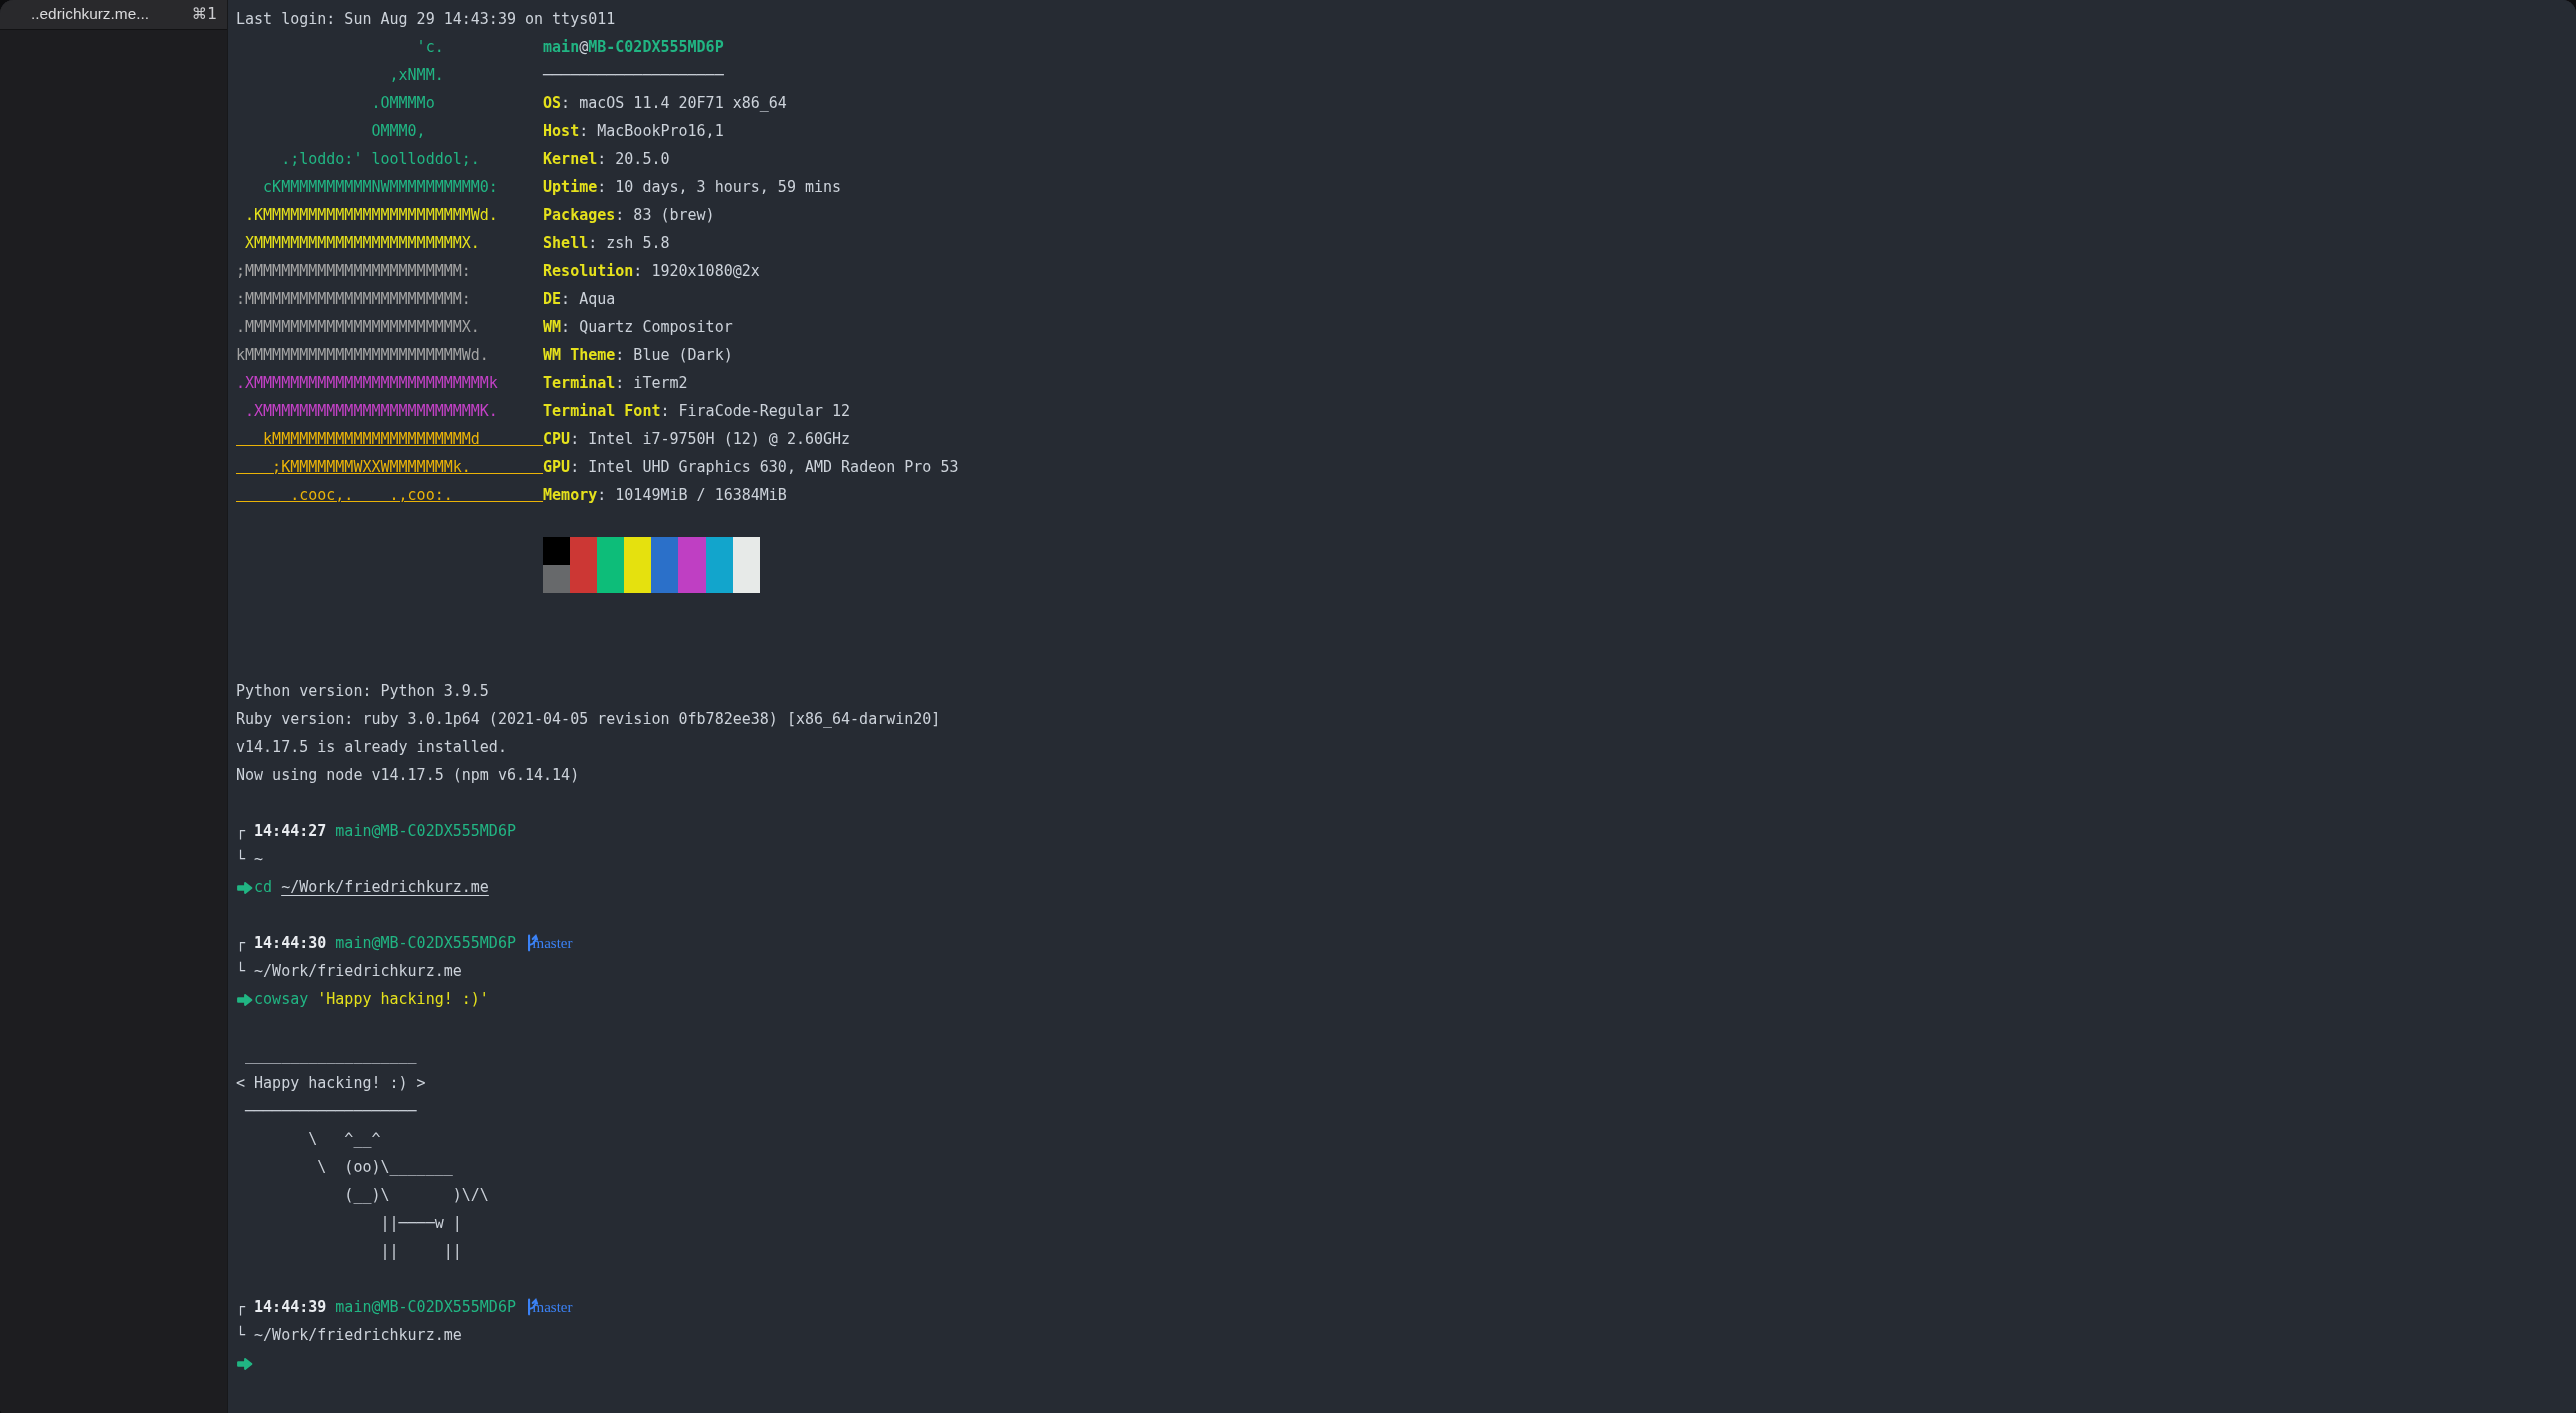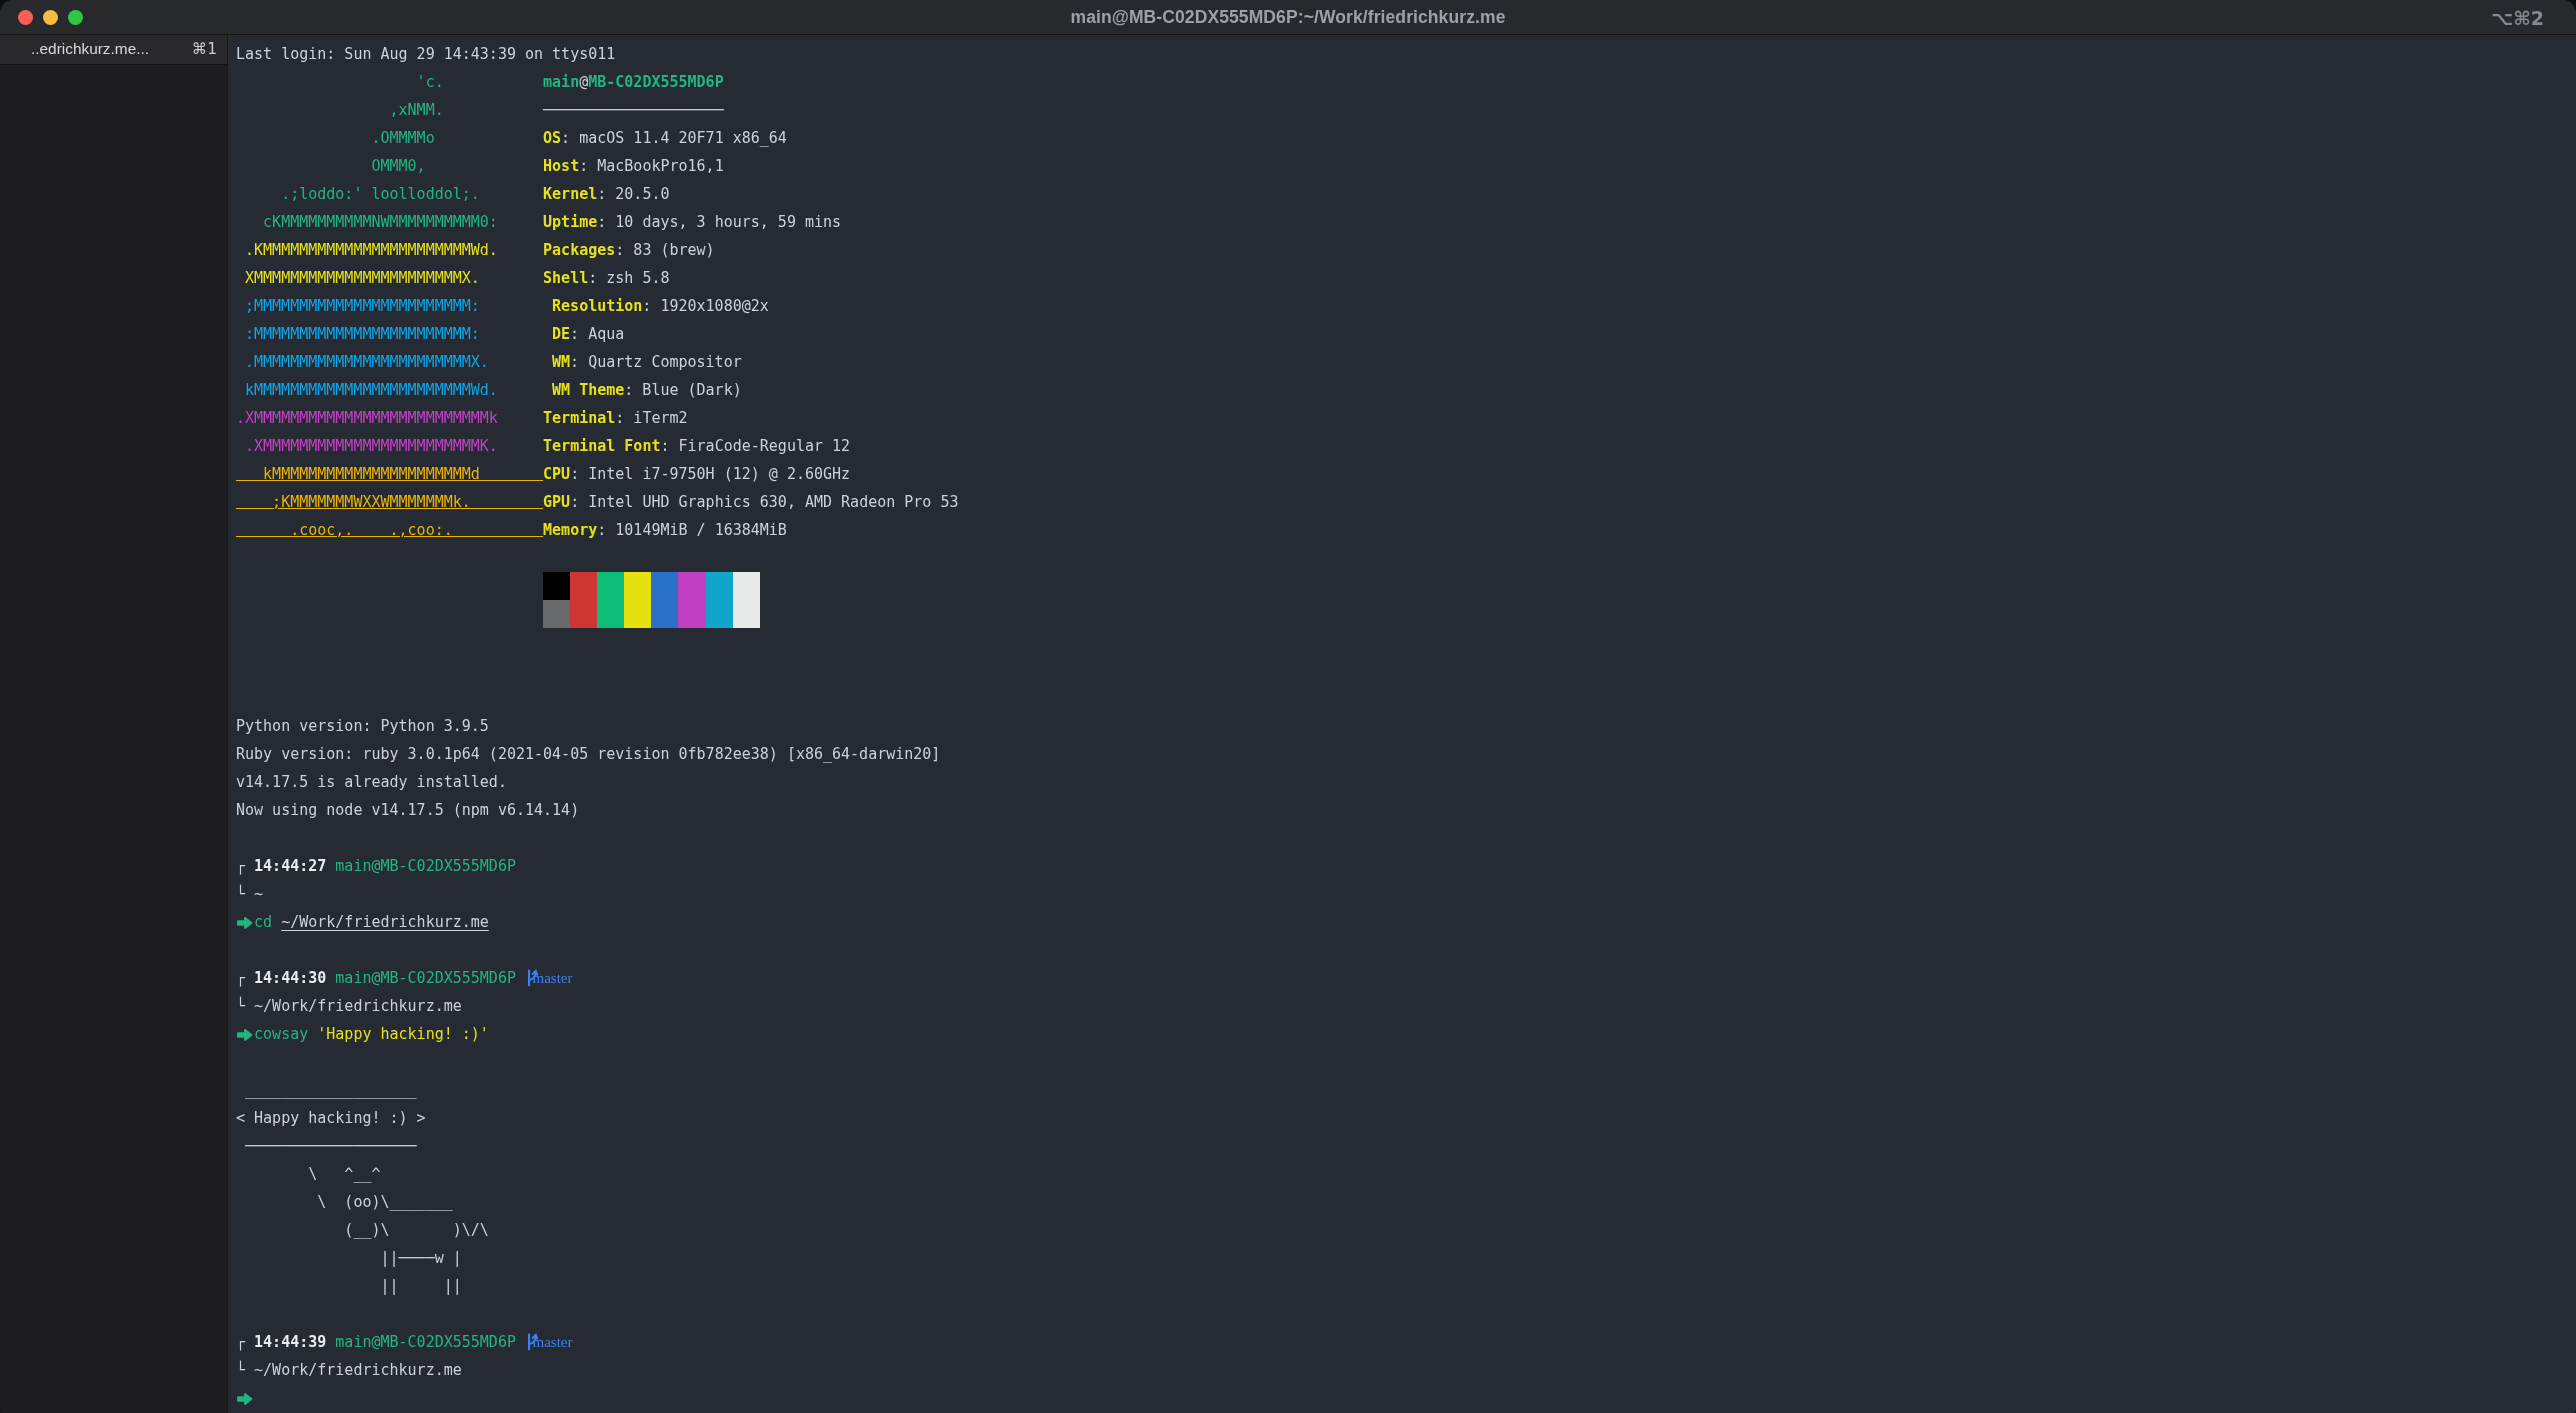--- a/index.html
+++ b/index.html
@@ -63,45 +63,36 @@
     white-space: pre;
     cursor: text;
   }
   .tline { height: 28px; }
   .swatch { display: inline-block; width: 3ch; height: 28px; vertical-align: top; }
   
   .c-fg      { color: #ccd2da; }
   .c-white   { color: #e9ecf0; }
   .c-green   { color: #21b583; }
   .c-yellow  { color: #e5e11c; }
-  .c-red     { color: #0ea5e9; margin-left: 9px; }
+  .c-red     { color: #a3a3a3; }
   .c-magenta { color: #c341c6; }
   .c-blue    { color: #eab308; text-decoration: underline; }
   .c-cyan    { color: #3b82f6; font-family: Liberation Serif, serif; }
   .b { font-weight: bold; text-align: center; }
   .u { text-decoration: underline; text-underline-offset: 3.4px; }
   .icon { display: inline-block; width: 1ch; height: 28px; vertical-align: top; position: relative; overflow: visible; }
   .icon svg { position: absolute; left: 0; }
   .icon svg.arrow  { top: 6.7px; }
   .icon svg.branch { top: 4px; }
 </style>
 </head>
 <body>
 
 <div class="window">
 
-  <div class="titlebar">
-    <div class="traffic">
-      <span class="tl" style="background: rgb(249, 95, 87);"></span>
-      <span class="tl" style="background: rgb(246, 189, 62);"></span>
-      <span class="tl" style="background: rgb(50, 197, 69);"></span>
-    </div>
-    <div class="title">main@MB-C02DX555MD6P:~/Work/friedrichkurz.me</div>
-    <div class="title-shortcut">⌥⌘2</div>
-  </div>
 
   <div class="main">
     <div class="tabbar">
       <div class="tab">
         <span class="tab-label">..edrichkurz.me...</span>
         <span class="tab-shortcut">⌘1</span>
       </div>
     </div>
     <div class="terminal" id="term"><div class="tline"><span class="c-fg">Last login: Sun Aug 29 14:43:39 on ttys011</span></div><div class="tline"><span class="c-green">                    'c.           </span><span class="c-green b">main</span><span class="c-fg">@</span><span class="c-green b">MB-C02DX555MD6P</span></div><div class="tline"><span class="c-green">                 ,xNMM.           </span><span class="c-fg">────────────────────</span></div><div class="tline"><span class="c-green">               .OMMMMo            </span><span class="c-yellow b">OS</span><span class="c-fg">: macOS 11.4 20F71 x86_64</span></div><div class="tline"><span class="c-green">               OMMM0,             </span><span class="c-yellow b">Host</span><span class="c-fg">: MacBookPro16,1</span></div><div class="tline"><span class="c-green">     .;loddo:' loolloddol;.       </span><span class="c-yellow b">Kernel</span><span class="c-fg">: 20.5.0</span></div><div class="tline"><span class="c-green">   cKMMMMMMMMMMNWMMMMMMMMMM0:     </span><span class="c-yellow b">Uptime</span><span class="c-fg">: 10 days, 3 hours, 59 mins</span></div><div class="tline"><span class="c-yellow"> .KMMMMMMMMMMMMMMMMMMMMMMMWd.     </span><span class="c-yellow b">Packages</span><span class="c-fg">: 83 (brew)</span></div><div class="tline"><span class="c-yellow"> XMMMMMMMMMMMMMMMMMMMMMMMX.       </span><span class="c-yellow b">Shell</span><span class="c-fg">: zsh 5.8</span></div><div class="tline"><span class="c-red">;MMMMMMMMMMMMMMMMMMMMMMMM:        </span><span class="c-yellow b">Resolution</span><span class="c-fg">: 1920x1080@2x</span></div><div class="tline"><span class="c-red">:MMMMMMMMMMMMMMMMMMMMMMMM:        </span><span class="c-yellow b">DE</span><span class="c-fg">: Aqua</span></div><div class="tline"><span class="c-red">.MMMMMMMMMMMMMMMMMMMMMMMMX.       </span><span class="c-yellow b">WM</span><span class="c-fg">: Quartz Compositor</span></div><div class="tline"><span class="c-red">kMMMMMMMMMMMMMMMMMMMMMMMMWd.      </span><span class="c-yellow b">WM Theme</span><span class="c-fg">: Blue (Dark)</span></div><div class="tline"><span class="c-magenta">.XMMMMMMMMMMMMMMMMMMMMMMMMMMk     </span><span class="c-yellow b">Terminal</span><span class="c-fg">: iTerm2</span></div><div class="tline"><span class="c-magenta"> .XMMMMMMMMMMMMMMMMMMMMMMMMK.     </span><span class="c-yellow b">Terminal Font</span><span class="c-fg">: FiraCode-Regular 12</span></div><div class="tline"><span class="c-blue">   kMMMMMMMMMMMMMMMMMMMMMMd       </span><span class="c-yellow b">CPU</span><span class="c-fg">: Intel i7-9750H (12) @ 2.60GHz</span></div><div class="tline"><span class="c-blue">    ;KMMMMMMMWXXWMMMMMMMk.        </span><span class="c-yellow b">GPU</span><span class="c-fg">: Intel UHD Graphics 630, AMD Radeon Pro 53</span></div><div class="tline"><span class="c-blue">      .cooc,.    .,coo:.          </span><span class="c-yellow b">Memory</span><span class="c-fg">: 10149MiB / 16384MiB</span></div><div class="tline"></div><div class="tline"><span>                                  </span><span class="swatch" style="background: rgb(0, 0, 0);"></span><span class="swatch" style="background: rgb(204, 55, 52);"></span><span class="swatch" style="background: rgb(13, 189, 121);"></span><span class="swatch" style="background: rgb(229, 225, 14);"></span><span class="swatch" style="background: rgb(43, 112, 201);"></span><span class="swatch" style="background: rgb(191, 63, 195);"></span><span class="swatch" style="background: rgb(18, 165, 204);"></span><span class="swatch" style="background: rgb(231, 234, 232);"></span></div><div class="tline"><span>                                  </span><span class="swatch" style="background: rgb(103, 105, 107);"></span><span class="swatch" style="background: rgb(204, 55, 52);"></span><span class="swatch" style="background: rgb(13, 189, 121);"></span><span class="swatch" style="background: rgb(229, 225, 14);"></span><span class="swatch" style="background: rgb(43, 112, 201);"></span><span class="swatch" style="background: rgb(191, 63, 195);"></span><span class="swatch" style="background: rgb(18, 165, 204);"></span><span class="swatch" style="background: rgb(231, 234, 232);"></span></div><div class="tline"></div><div class="tline"></div><div class="tline"></div><div class="tline"><span class="c-fg">Python version: Python 3.9.5</span></div><div class="tline"><span class="c-fg">Ruby version: ruby 3.0.1p64 (2021-04-05 revision 0fb782ee38) [x86_64-darwin20]</span></div><div class="tline"><span class="c-fg">v14.17.5 is already installed.</span></div><div class="tline"><span class="c-fg">Now using node v14.17.5 (npm v6.14.14)</span></div><div class="tline"></div><div class="tline"><span class="c-fg">┌ </span><span class="c-white b">14:44:27</span><span class="c-fg"> </span><span class="c-green">main@MB-C02DX555MD6P</span></div><div class="tline"><span class="c-fg">└ ~</span></div><div class="tline"><span class="c-green icon"><svg class="arrow" viewBox="0 0 26 24" width="17.5" height="16">
               <path d="M3 9.5 H13.5 V4.5 L23 12 L13.5 19.5 V14.5 H3 Z" fill="currentColor" stroke="currentColor" stroke-width="3" stroke-linejoin="round"></path>

